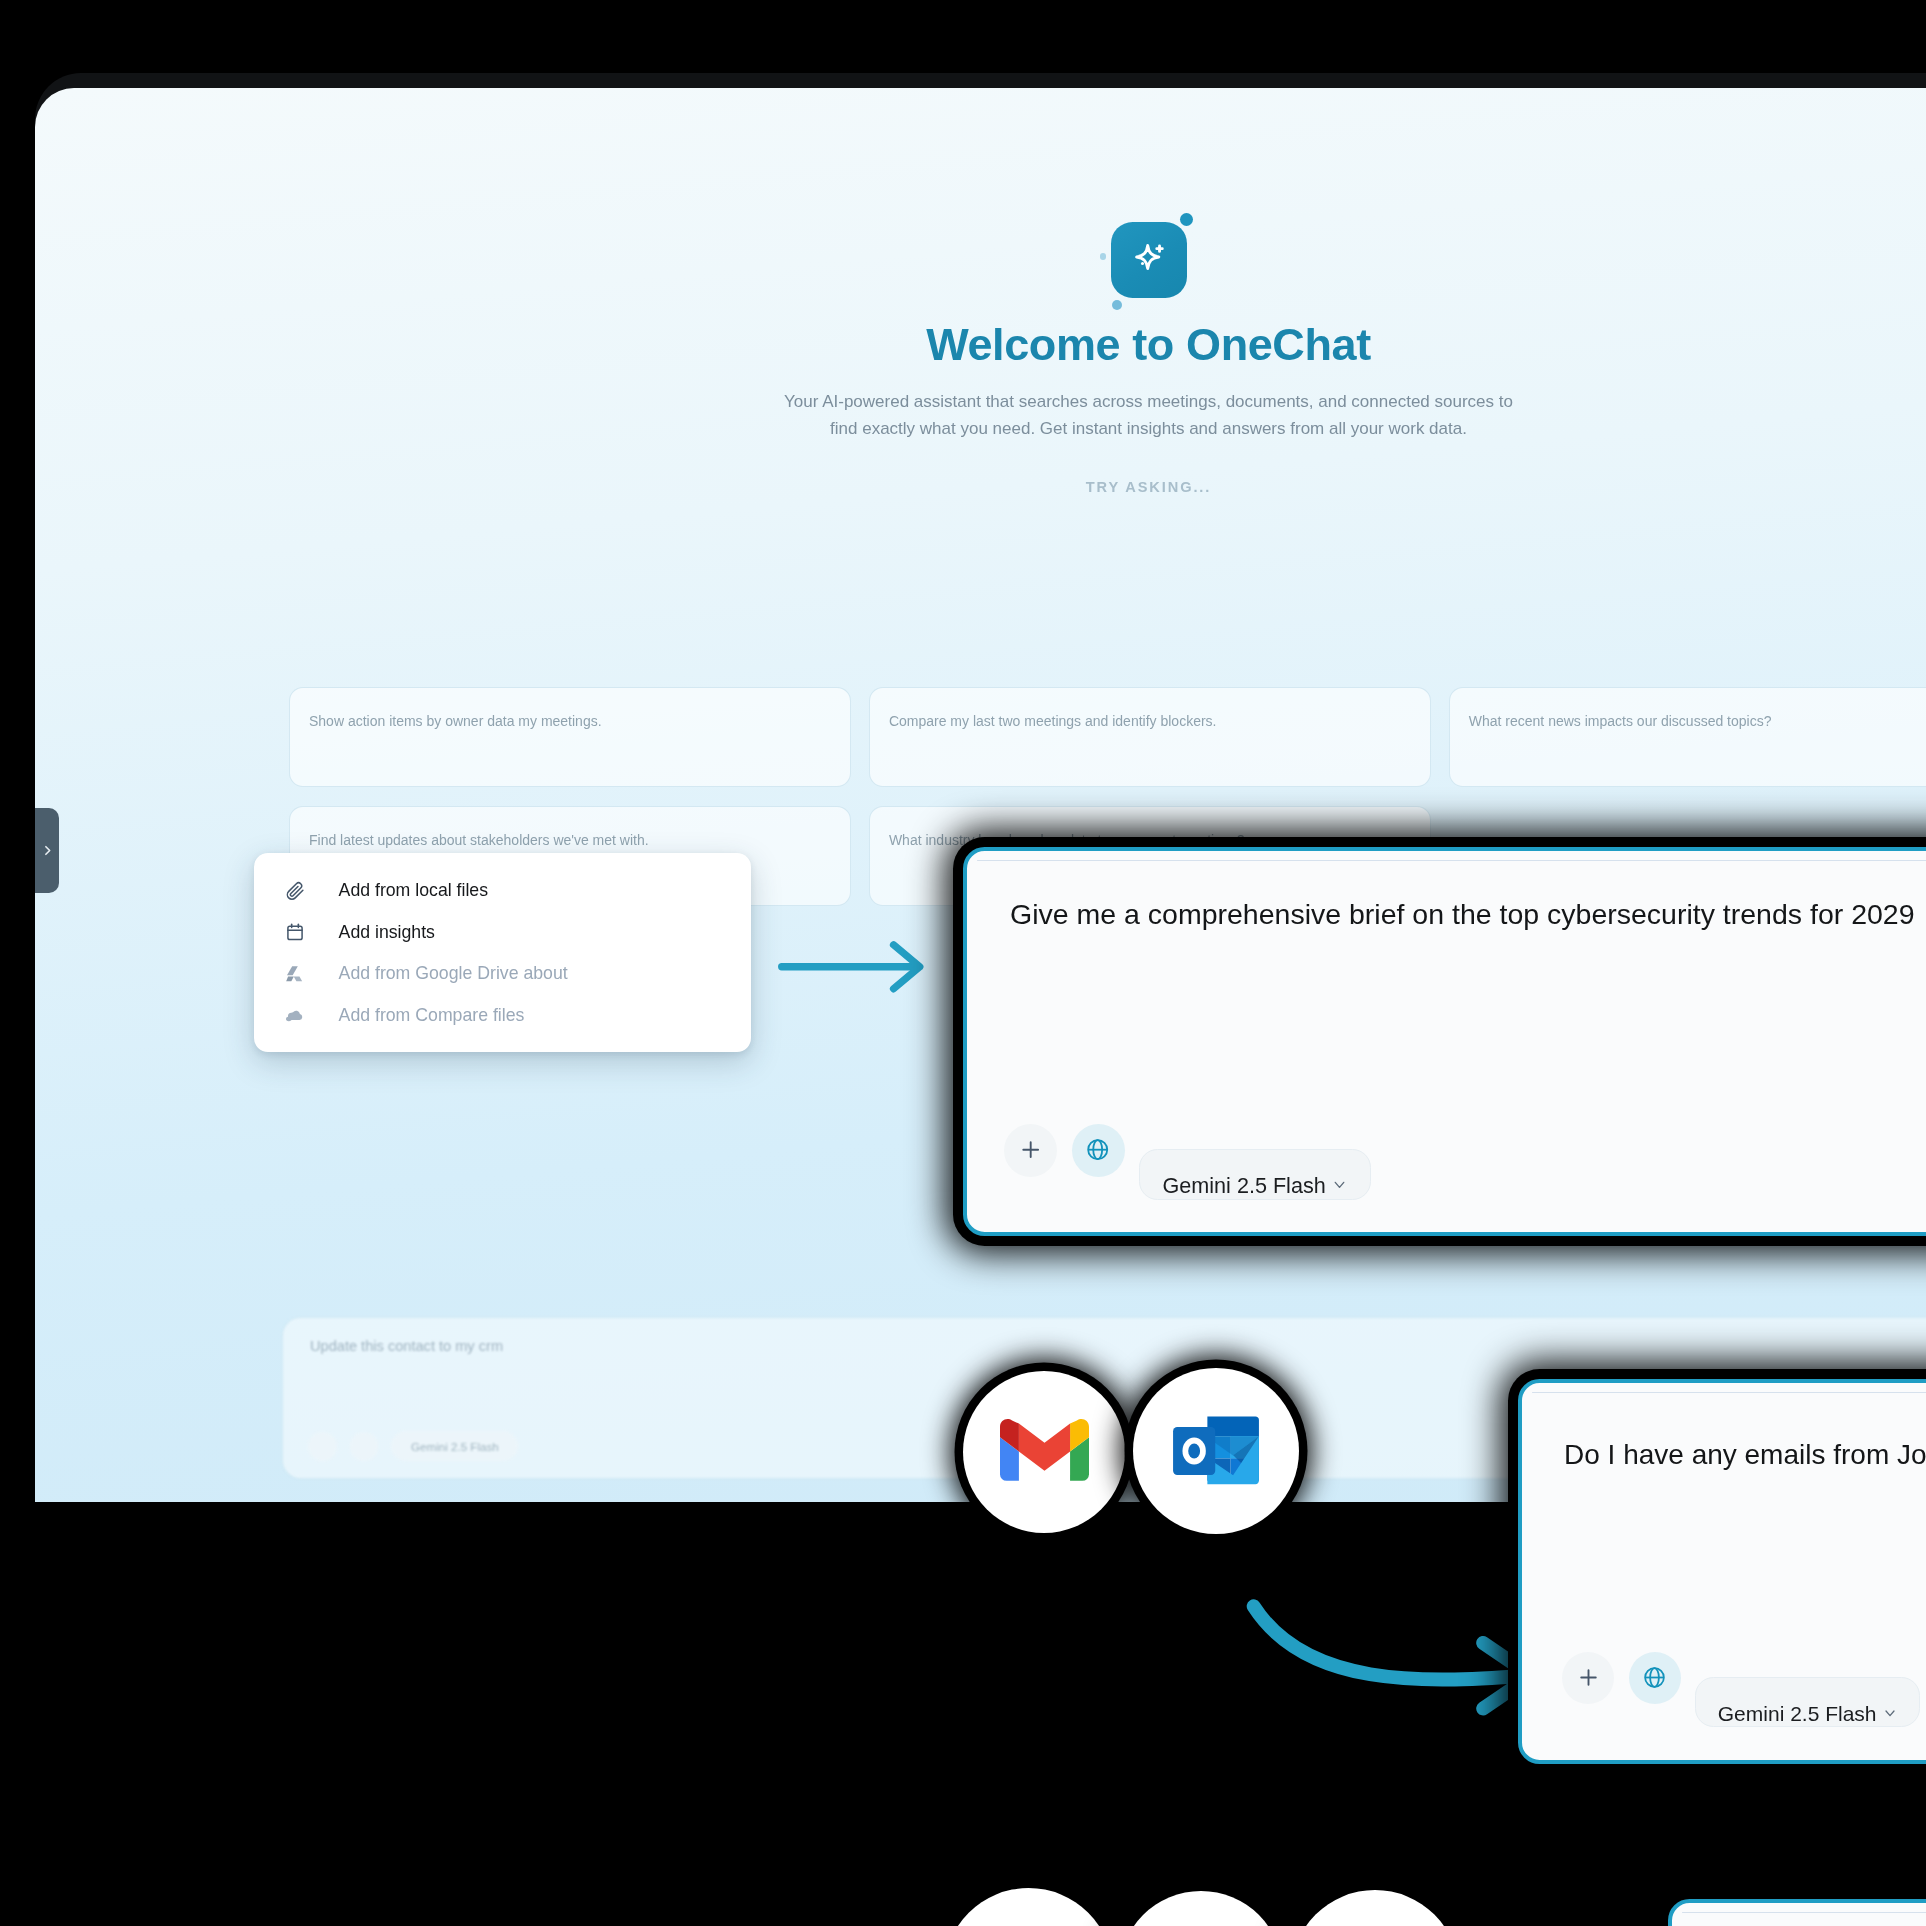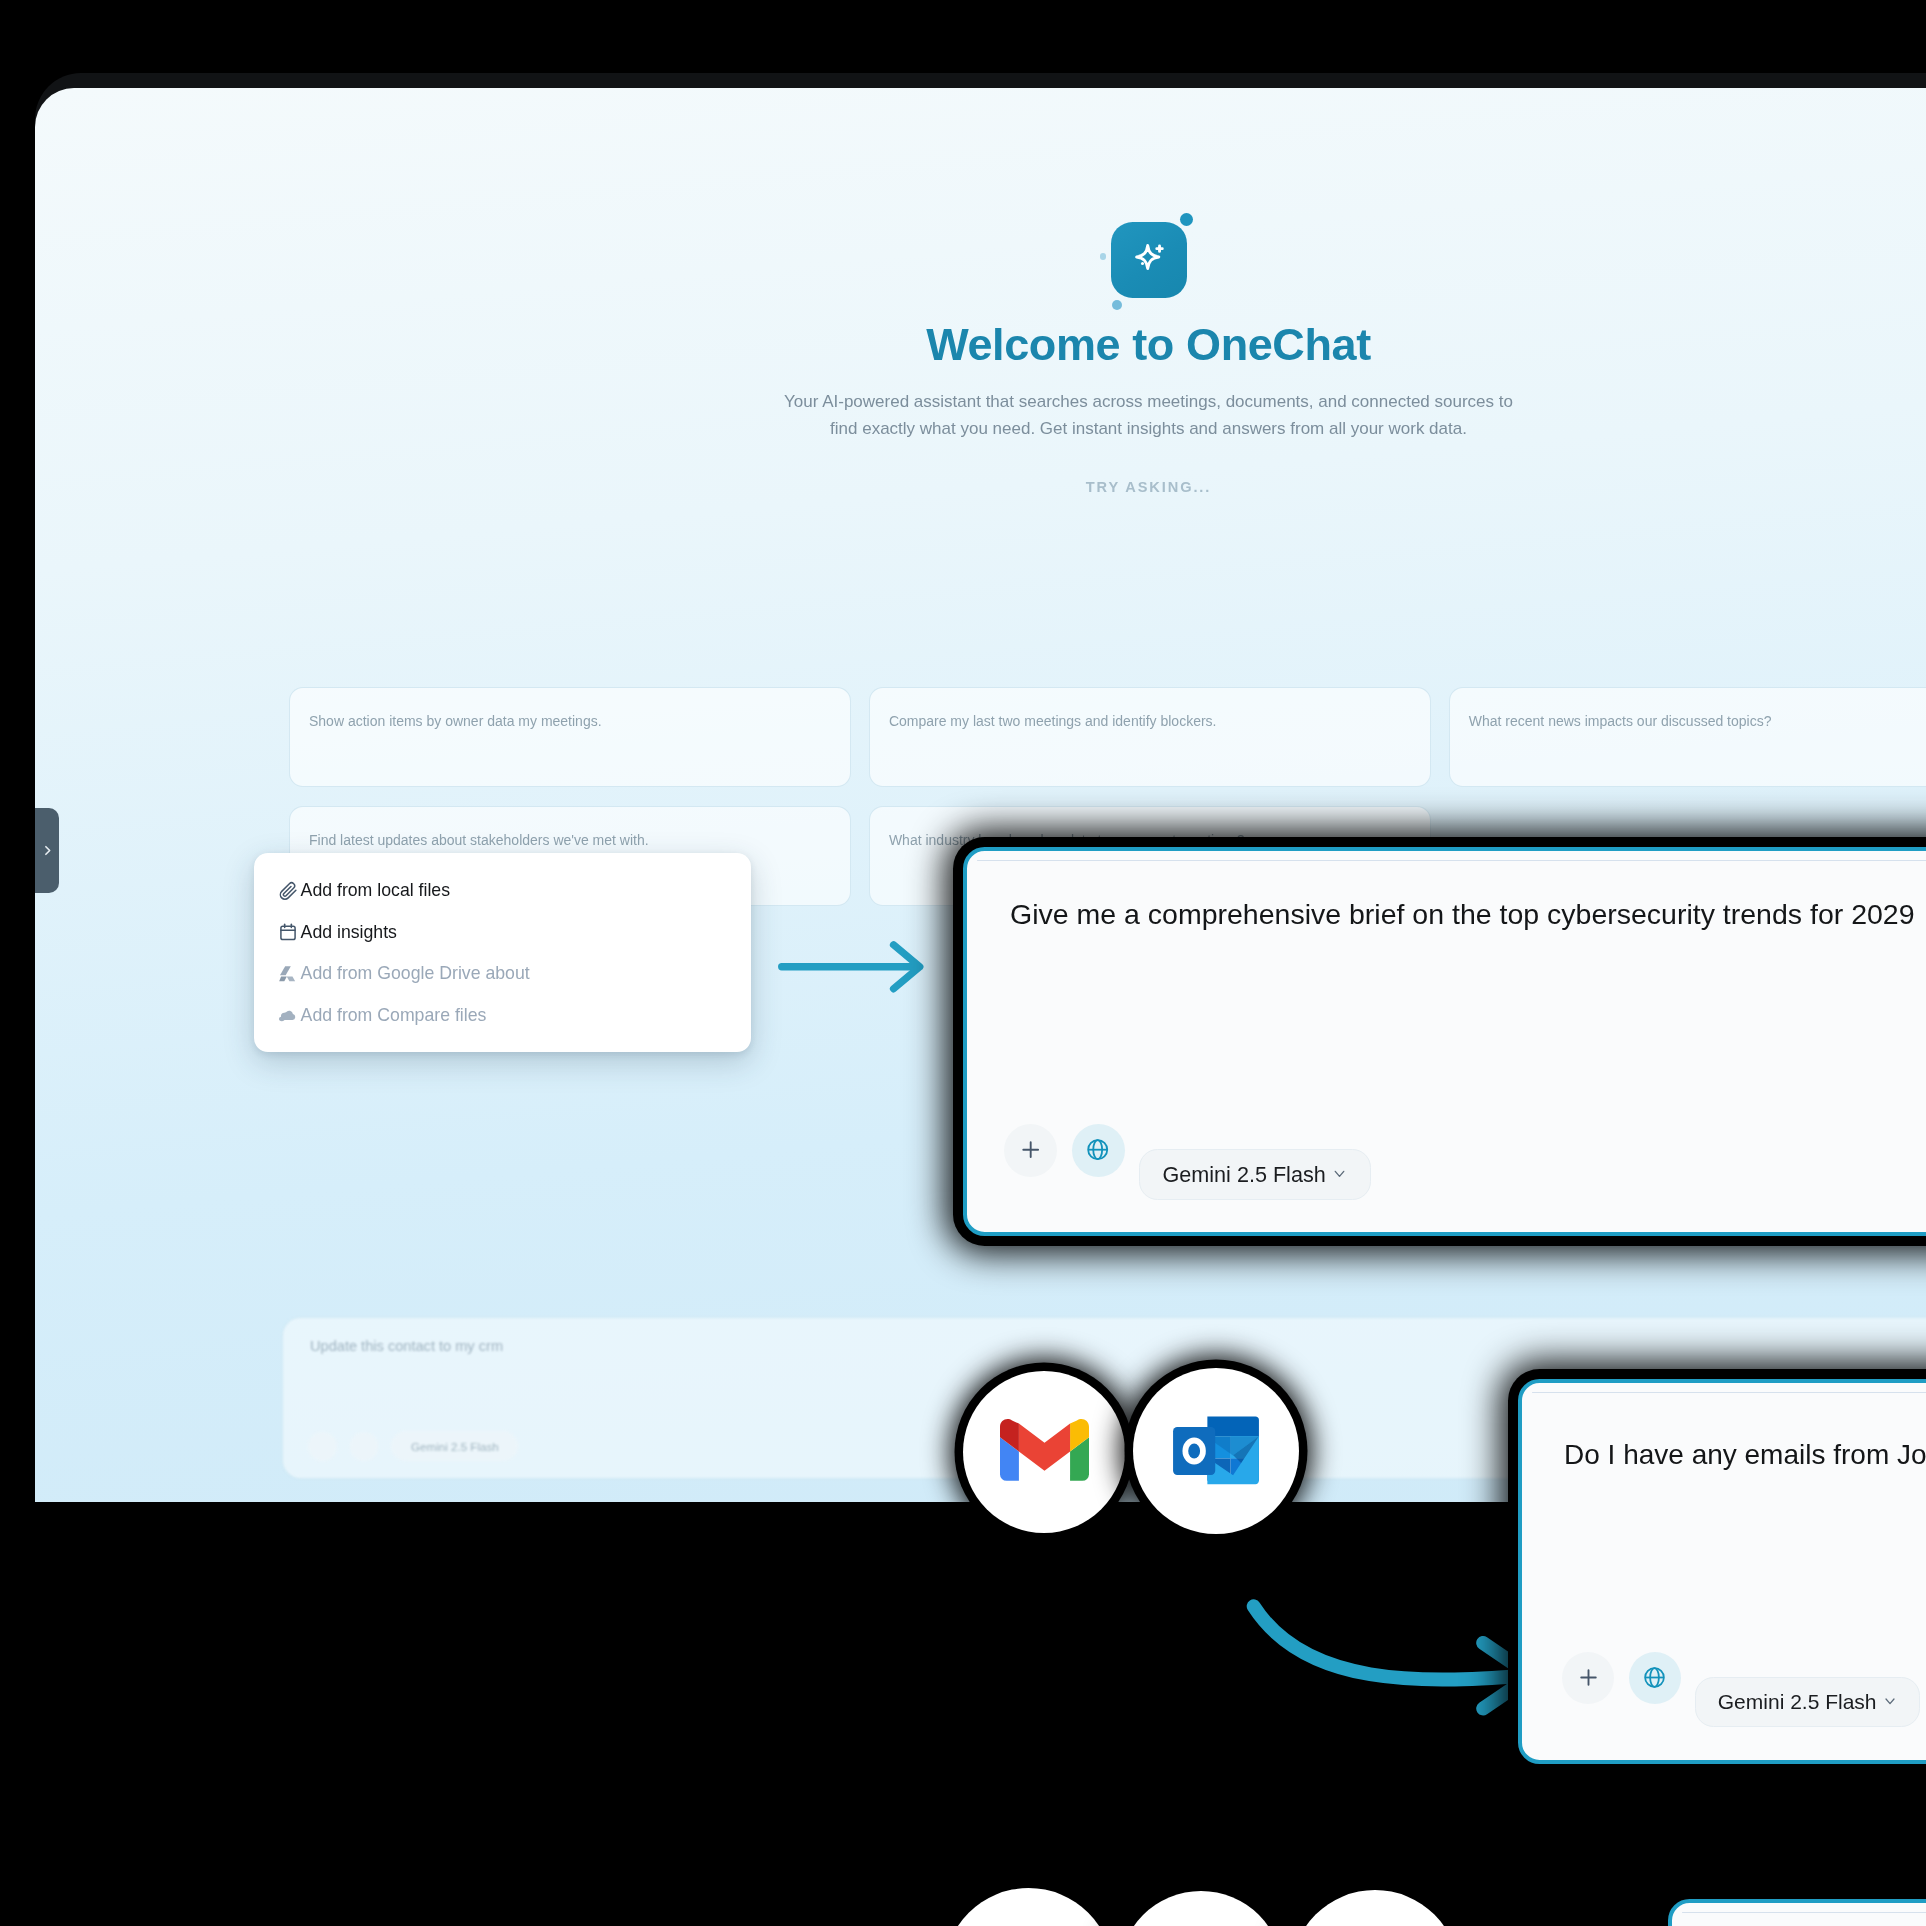--- a/index.html
+++ b/index.html
@@ -168,25 +168,26 @@
     top: 853px;
     width: 497px;
     background: #ffffff;
     border-radius: 14px;
     padding: 17px 0 15.4px 0;
     box-shadow: 0 10px 31px rgba(30,60,80,0.22), 0 2.3px 7.7px rgba(30,60,80,0.10);
   }
   .menu-item {
     display: flex;
     align-items: center;
-    gap: 2px;
+    gap: 33px;
     padding: 10px 23px;
     font-size: 17.7px;
     color: #16181b;
     font-weight: 400;
+    margin-left: 7px;
   }
   .menu-item.dim { color: #9aa8b8; }
   .menu-icon { width: 21.6px; height: 21.6px; flex: 0 0 21.6px; display:flex; align-items:center; justify-content:center; }
   .menu-icon svg { width: 20px; height: 20px; }
 
   
   .arrow-straight {
     position: absolute;
     left: 774px;
     top: 934px;
@@ -221,21 +222,21 @@
   .tool-circle {
     border-radius: 50%;
     background: #f2f5f7;
     display: flex; align-items: center; justify-content: center;
   }
   .tool-circle.globe-on { background: #dff0f6; }
   .model-pill {
     border-radius: 18.5px;
     background: #f2f5f7;
     border: 0.8px solid #e6edf2;
-    display: flex; align-items: center; justify-content: center;
+    display: flex; align-items: flex-end; justify-content: center;
     gap: 5px;
     color: #1b1d20;
     font-weight: 400;
     margin-top: 48px;
   }
 
   
   #card1 { left: 963px; top: 847px; width: 1653px; height: 389px; }
   #card1 .chat-prompt { position:absolute; left: 43px; top: 45px; font-size: 28.5px; }
   #card1 .chat-toolbar { left: 37px; bottom: 32px; gap: 14.6px; }

